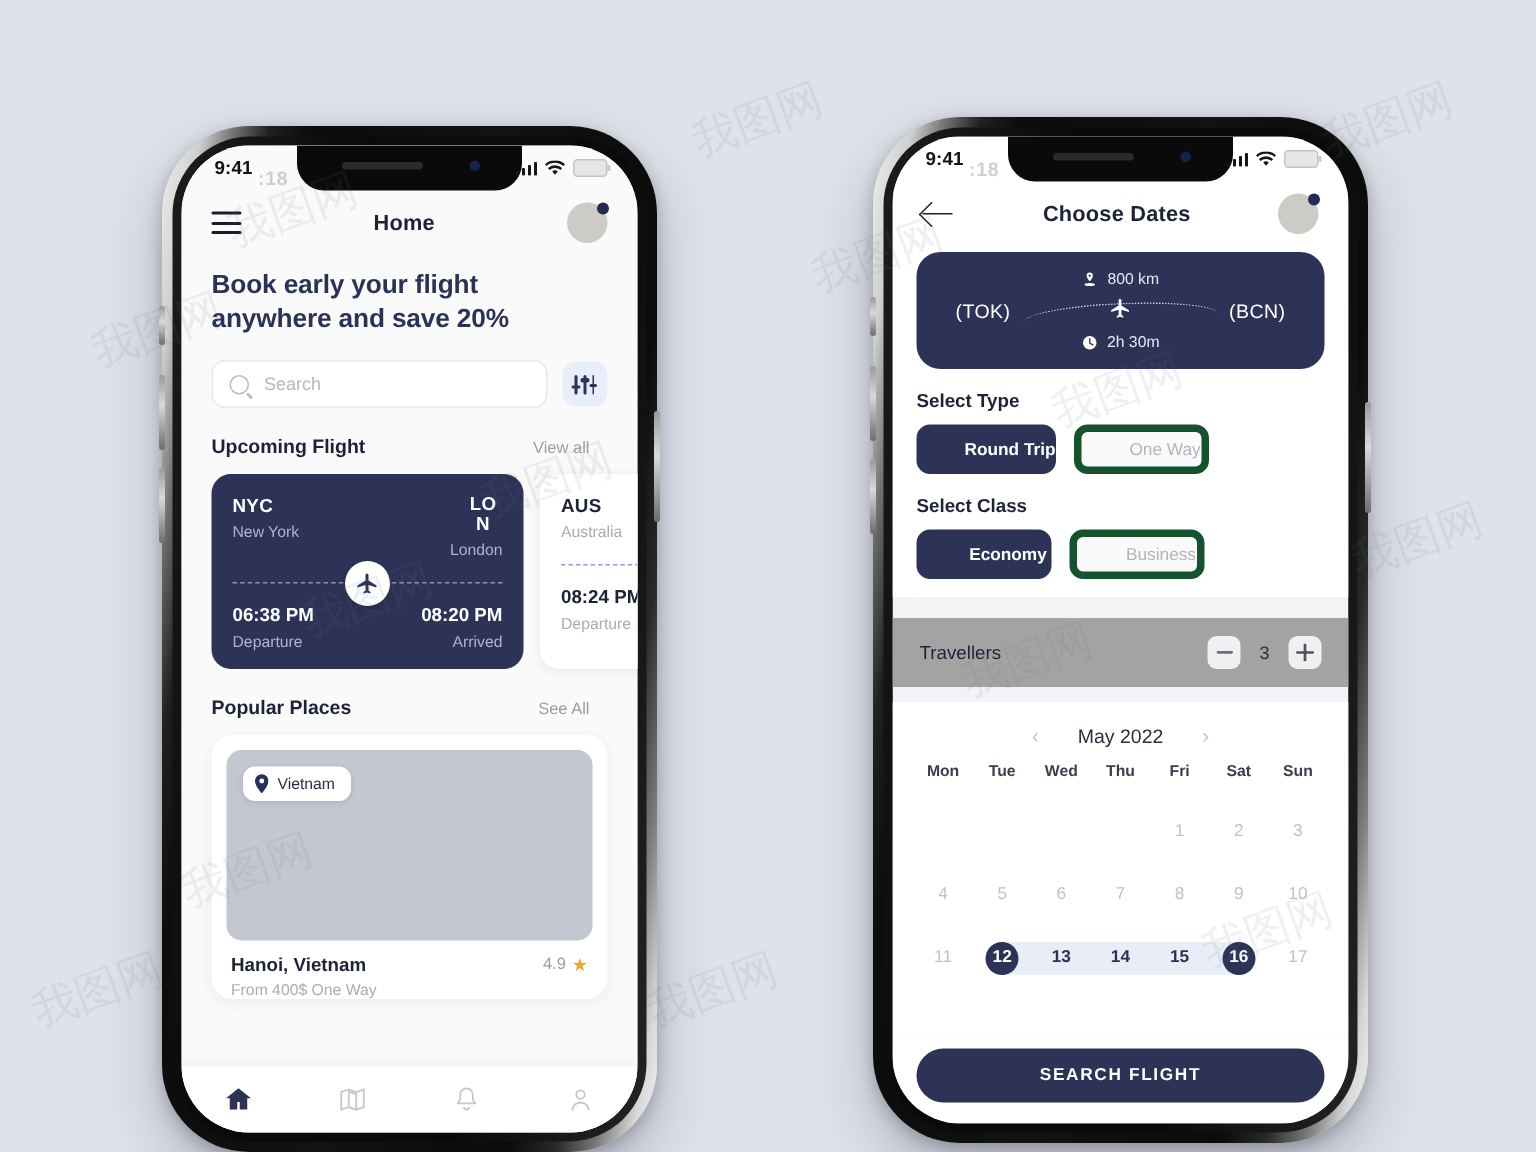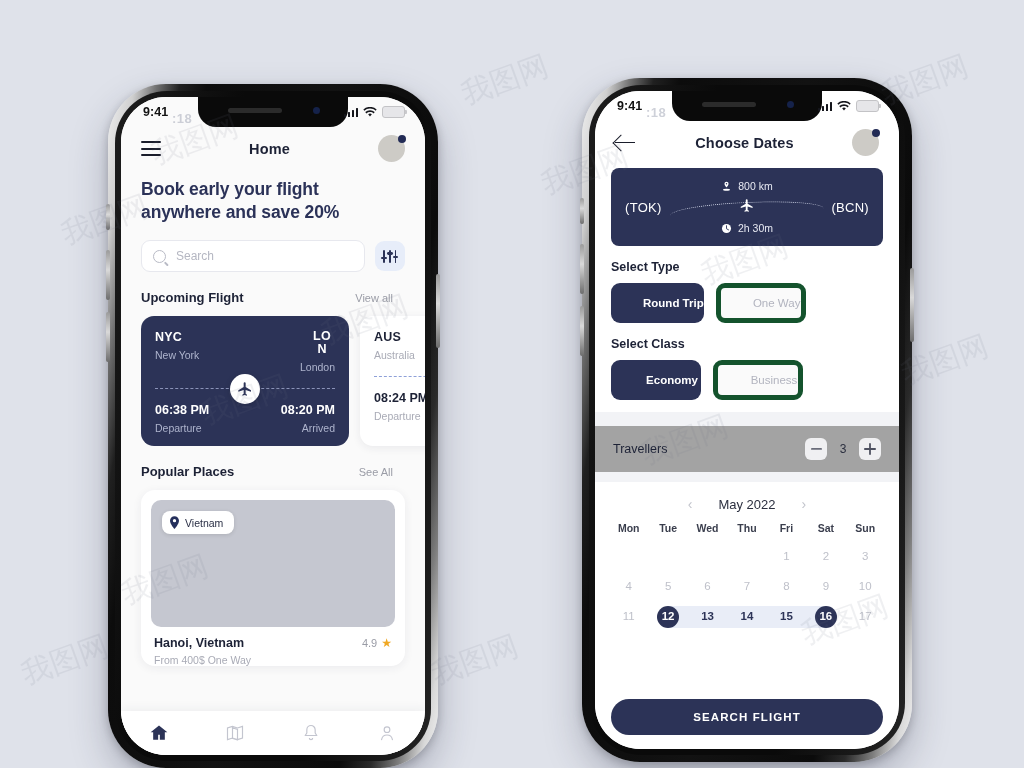--- a/index.html
+++ b/index.html
@@ -153,35 +153,35 @@
     display:flex;align-items:center;justify-content:space-around;
     box-shadow:0 -2px 10px rgba(40,44,70,.06);
   }
   .tabbar .tb{width:22px;height:22px;display:flex;align-items:center;justify-content:center;cursor:pointer;}
   .tabbar svg{width:20px;height:20px;}
 
   
   .s2{display:flex;flex-direction:column;height:100%;background:#f2f3f6;}
   .s2 .topwhite{background:#fff;padding-bottom:12px;}
   .banner{
-    margin:12px 16px 0 16px;background:#2c3357;border-radius:8px;
-    padding:12px 14px;position:relative;color:#fff;
+    margin:12px 16px 0 16px;background:#2c3357;border-radius:16px;
+    padding:12px 26px;position:relative;color:#fff;
   }
   .bnmeta{display:flex;align-items:center;justify-content:center;gap:6px;font-size:10.5px;color:#e7e9f2;}
   .bnmeta svg{width:11px;height:11px;fill:#ffffff;}
   .bnmid{display:flex;align-items:center;justify-content:space-between;margin:4px 0;}
   .bncode{font-size:13px;letter-spacing:.3px;}
   .bnpath{flex:1;position:relative;height:22px;margin:0 8px;}
   .bnpath .arc{position:absolute;left:0;right:0;top:6px;height:10px;border-top:1.7px dotted #cfd4e6;border-radius:50%/10px 10px 0 0;transform:rotate(-2.5deg);}
   .bnpath .pl{position:absolute;left:50%;top:2px;transform:translateX(-50%);}
   .bnpath .pl svg{width:15px;height:15px;fill:#fff;}
   .s2 h4{margin:14px 0 9px 16px;font-size:12.5px;font-weight:bold;color:#1d2236;}
   .chips{display:flex;gap:12px;padding:0 16px;}
   .chip{
-    min-width:90px;height:40px;border-radius:9px;display:flex;align-items:center;justify-content:center;
+    min-width:90px;height:33px;border-radius:9px;display:flex;align-items:center;justify-content:center;
     font-size:11.5px;font-weight:bold;cursor:pointer;box-sizing:border-box;padding-left:32px;
   }
   .chip.on{background:#2c3357;color:#fff;}
   .chip.off{background:#fafafa;border:5px solid #14532d;color:#b2b4bf;font-weight:normal;}
 
   .travrow{
     background:#a3a3a3;margin-top:14px;padding:12px 18px;
     display:flex;align-items:center;justify-content:space-between;
   }
   .travrow .lbl{font-size:12.5px;color:#1d2236;}
@@ -189,21 +189,21 @@
   .stepbtn{
     width:22px;height:22px;border-radius:6px;background:#f0f0f2;color:#5a5d6b;
     display:flex;align-items:center;justify-content:center;font-size:15px;line-height:1;cursor:pointer;
   }
   .stepval{font-size:12px;color:#2b2f3f;min-width:10px;text-align:center;}
 
   .calendar{background:#fff;margin-top:10px;padding:10px 14px 8px 14px;flex:1;}
   .calhead{display:flex;align-items:center;justify-content:center;gap:26px;padding:4px 0 10px 0;}
   .calhead .mon{font-size:13px;color:#2b2f3f;}
   .calnav{font-size:14px;color:#c2c4cc;cursor:pointer;}
-  .calgrid{display:grid;grid-template-columns:repeat(7,1fr);row-gap:8px;}
+  .calgrid{display:grid;grid-template-columns:repeat(7,1fr);row-gap:20px;}
   .dowc{font-size:10.5px;font-weight:bold;color:#3a3e4d;text-align:center;padding-bottom:4px;}
   .daycell{height:22px;display:flex;align-items:center;justify-content:center;position:relative;}
   .daycell span{
     font-size:11.5px;color:#bfc1ca;width:15px;text-align:center;line-height:1.0;
     word-break:break-all;overflow:hidden;max-height:22px;
   }
   .daycell.inrange{background:#e9edf7;}
   .daycell.inrange span{color:#2c3357;font-weight:bold;}
   .daycell.edge span{
     background:#2c3357;color:#fff;width:22px;height:22px;border-radius:50%;

